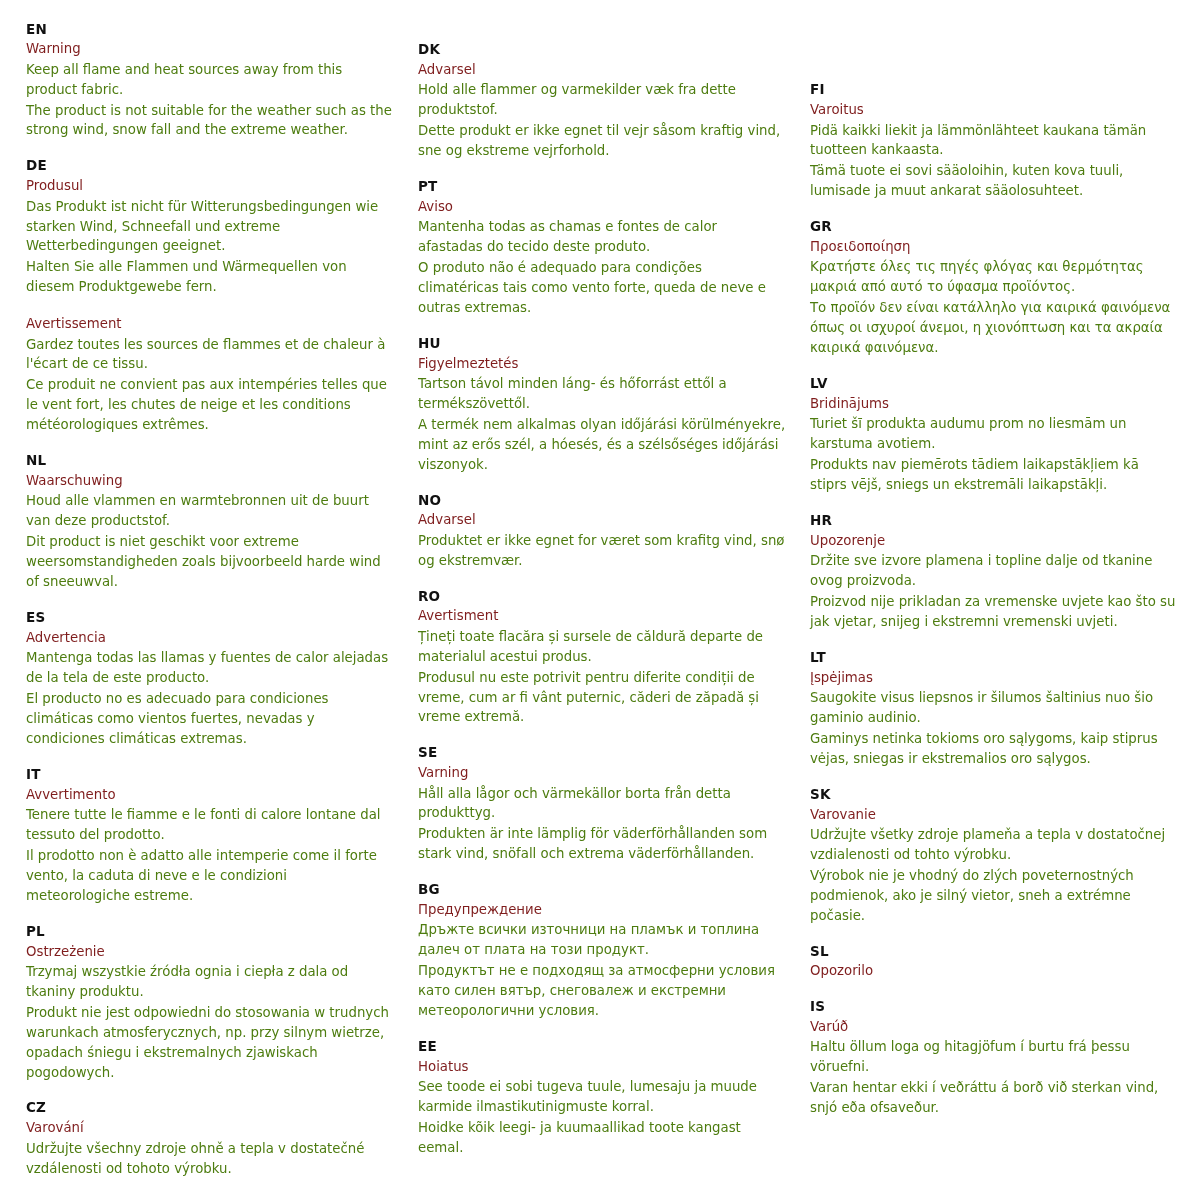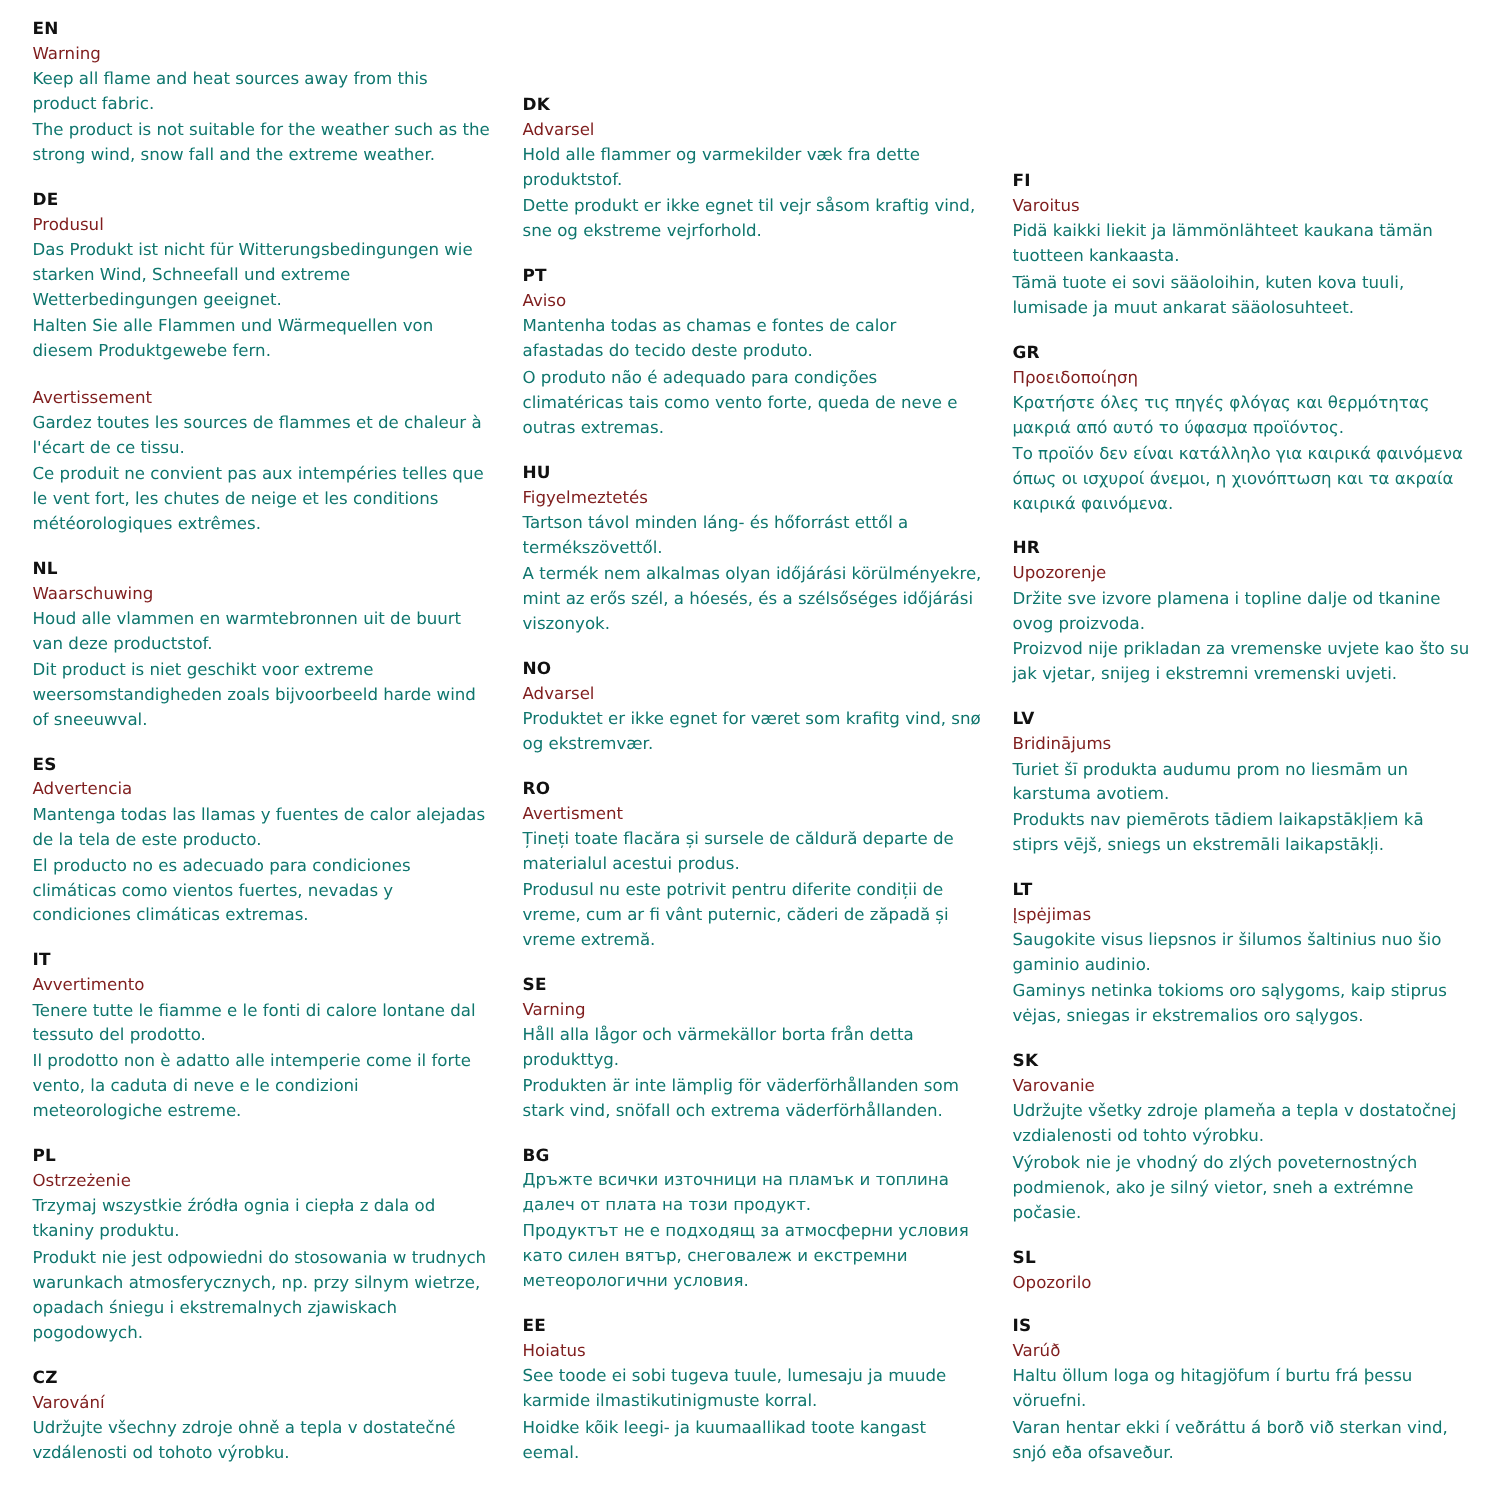--- a/index.html
+++ b/index.html
@@ -17,21 +17,21 @@
   .page {
     width: 1200px;
     height: 1200px;
     box-sizing: border-box;
     padding: 26px 26px 10px 26px;
     position: relative;
   }
   .columns {
     display: flex;
     flex-direction: row;
-    align-items: flex-end;
+    align-items: center;
     gap: 24px;
     height: 100%;
   }
   .column {
     width: 368px;
     flex: 0 0 368px;
   }
   .block {
     margin-bottom: 17px;
   }
@@ -44,21 +44,21 @@
     color: #111111;
   }
   .heading {
     font-size: 13.3px;
     line-height: 1.45;
     color: #7f1d1d;
   }
   .para {
     font-size: 13.3px;
     line-height: 1.5;
-    color: #0f766e;
+    color: #4d7c0f;
     margin-top: 1px;
   }
 </style>
 </head>
 <body>
 
 <div class="page">
   <div class="columns">
 
     <div class="column">
@@ -142,20 +142,21 @@
         <div class="para">Produsul nu este potrivit pentru diferite condiții de vreme, cum ar fi vânt puternic, căderi de zăpadă și vreme extremă.</div>
       </div>
       <div class="block">
         <div class="lang-code">SE</div>
         <div class="heading">Varning</div>
         <div class="para">Håll alla lågor och värmekällor borta från detta produkttyg.</div>
         <div class="para">Produkten är inte lämplig för väderförhållanden som stark vind, snöfall och extrema väderförhållanden.</div>
       </div>
       <div class="block">
         <div class="lang-code">BG</div>
+        <div class="heading">Предупреждение</div>
         <div class="para">Дръжте всички източници на пламък и топлина далеч от плата на този продукт.</div>
         <div class="para">Продуктът не е подходящ за атмосферни условия като силен вятър, снеговалеж и екстремни метеорологични условия.</div>
       </div>
       <div class="block">
         <div class="lang-code">EE</div>
         <div class="heading">Hoiatus</div>
         <div class="para">See toode ei sobi tugeva tuule, lumesaju ja muude karmide ilmastikutinigmuste korral.</div>
         <div class="para">Hoidke kõik leegi- ja kuumaallikad toote kangast eemal.</div>
       </div>
     </div>
@@ -167,32 +168,32 @@
         <div class="para">Pidä kaikki liekit ja lämmönlähteet kaukana tämän tuotteen kankaasta.</div>
         <div class="para">Tämä tuote ei sovi sääoloihin, kuten kova tuuli, lumisade ja muut ankarat sääolosuhteet.</div>
       </div>
       <div class="block">
         <div class="lang-code">GR</div>
         <div class="heading">Προειδοποίηση</div>
         <div class="para">Κρατήστε όλες τις πηγές φλόγας και θερμότητας μακριά από αυτό το ύφασμα προϊόντος.</div>
         <div class="para">Το προϊόν δεν είναι κατάλληλο για καιρικά φαινόμενα όπως οι ισχυροί άνεμοι, η χιονόπτωση και τα ακραία καιρικά φαινόμενα.</div>
       </div>
       <div class="block">
+        <div class="lang-code">LV</div>
+        <div class="heading">Bridinājums</div>
+        <div class="para">Turiet šī produkta audumu prom no liesmām un karstuma avotiem.</div>
+        <div class="para">Produkts nav piemērots tādiem laikapstākļiem kā stiprs vējš, sniegs un ekstremāli laikapstākļi.</div>
+      </div>
+      <div class="block">
         <div class="lang-code">HR</div>
         <div class="heading">Upozorenje</div>
         <div class="para">Držite sve izvore plamena i topline dalje od tkanine ovog proizvoda.</div>
         <div class="para">Proizvod nije prikladan za vremenske uvjete kao što su jak vjetar, snijeg i ekstremni vremenski uvjeti.</div>
       </div>
       <div class="block">
-        <div class="lang-code">LV</div>
-        <div class="heading">Bridinājums</div>
-        <div class="para">Turiet šī produkta audumu prom no liesmām un karstuma avotiem.</div>
-        <div class="para">Produkts nav piemērots tādiem laikapstākļiem kā stiprs vējš, sniegs un ekstremāli laikapstākļi.</div>
-      </div>
-      <div class="block">
         <div class="lang-code">LT</div>
         <div class="heading">Įspėjimas</div>
         <div class="para">Saugokite visus liepsnos ir šilumos šaltinius nuo šio gaminio audinio.</div>
         <div class="para">Gaminys netinka tokioms oro sąlygoms, kaip stiprus vėjas, sniegas ir ekstremalios oro sąlygos.</div>
       </div>
       <div class="block">
         <div class="lang-code">SK</div>
         <div class="heading">Varovanie</div>
         <div class="para">Udržujte všetky zdroje plameňa a tepla v dostatočnej vzdialenosti od tohto výrobku.</div>
         <div class="para">Výrobok nie je vhodný do zlých poveternostných podmienok, ako je silný vietor, sneh a extrémne počasie.</div>

